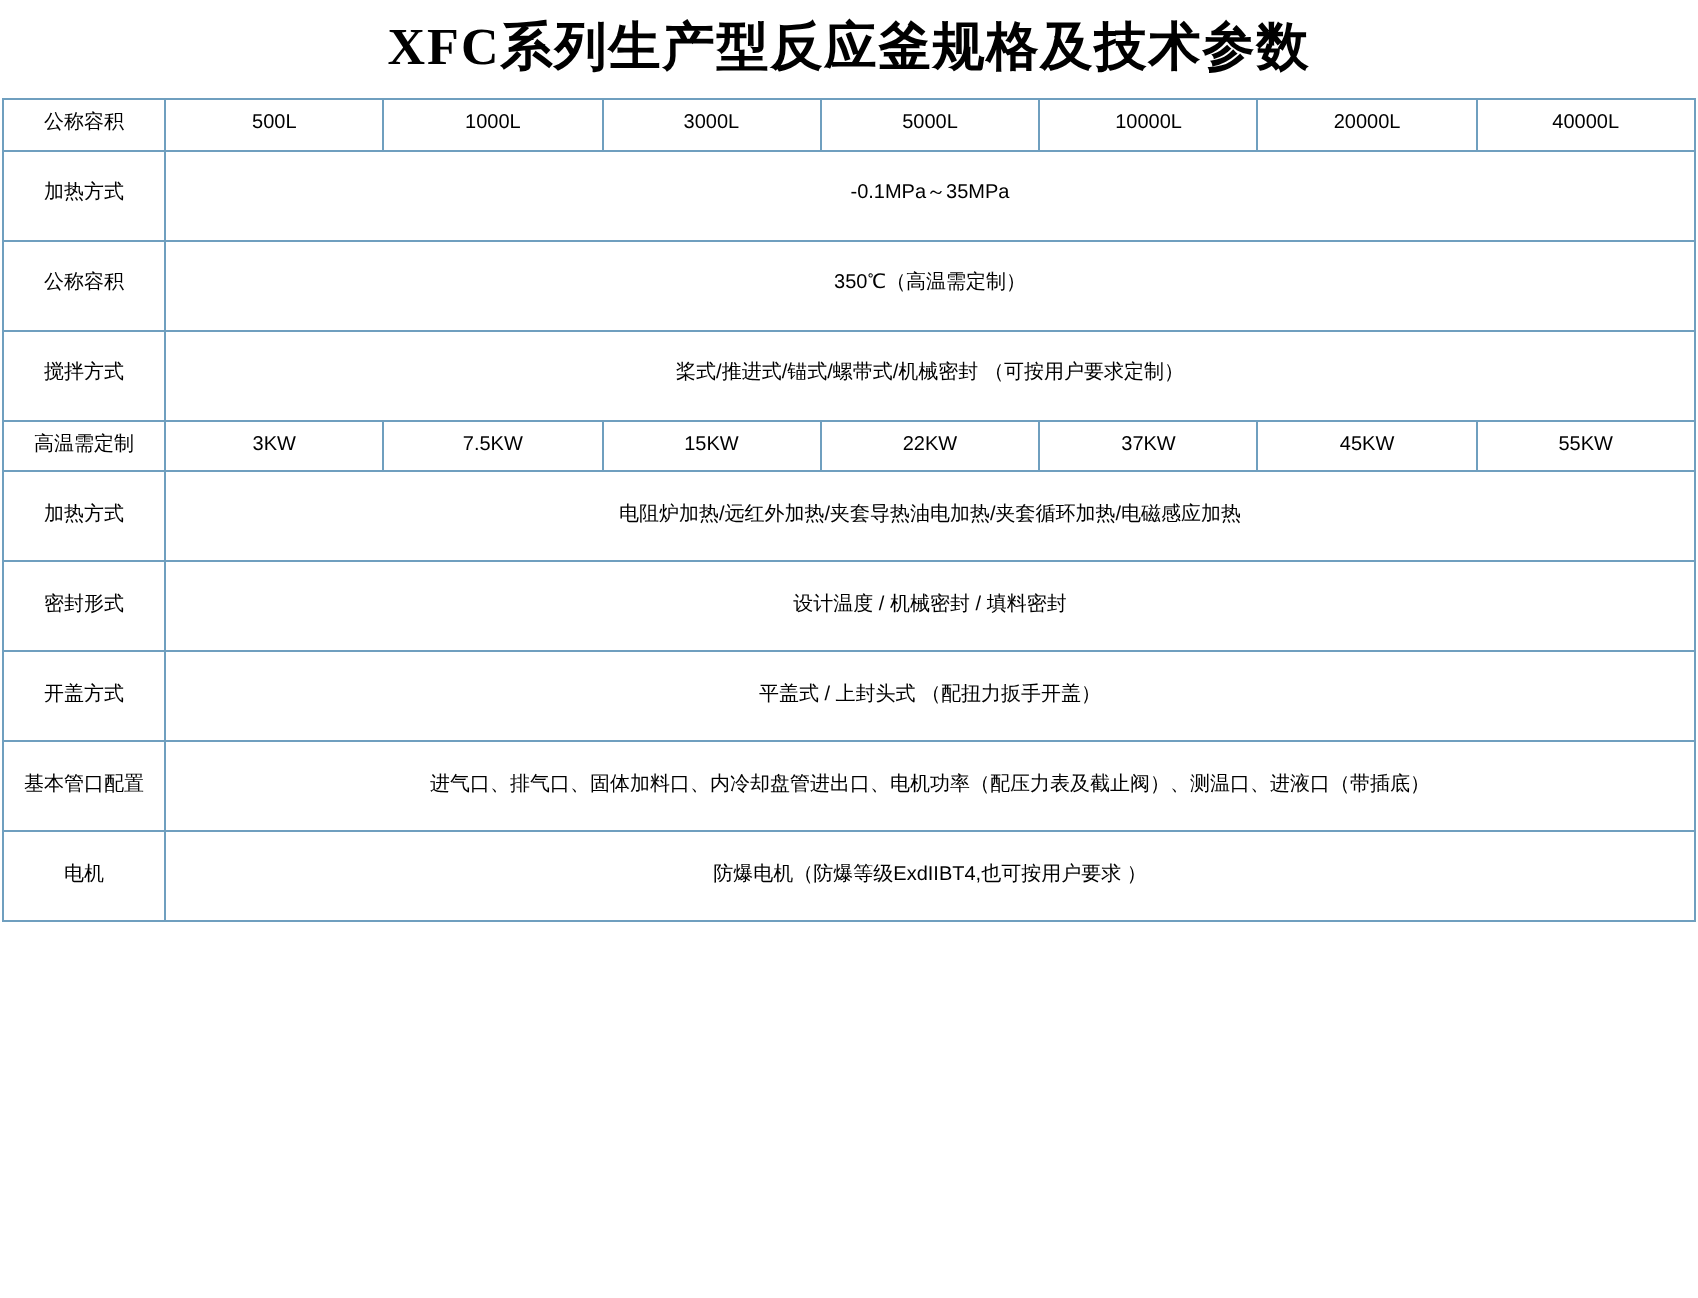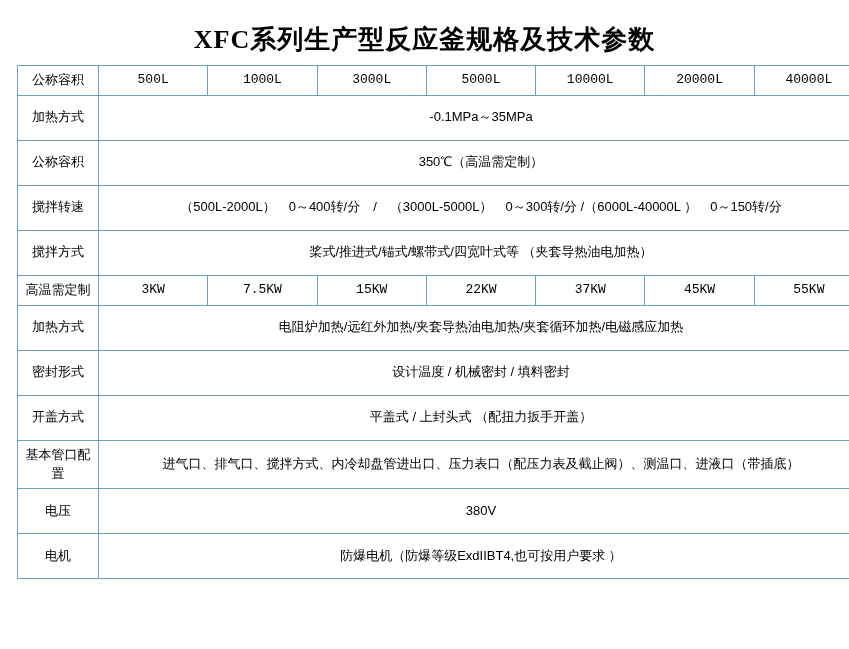--- a/index.html
+++ b/index.html
@@ -11,58 +11,57 @@
     width: 849px;
     height: 649px;
     font-family: "Liberation Sans", sans-serif;
     color: #000000;
     overflow: hidden;
   }
   .sheet {
     width: 849px;
     height: 649px;
     box-sizing: border-box;
-    padding: 16px;
+    padding: 0;
     position: relative;
   }
   .title {
     text-align: center;
     font-family: "Liberation Serif", serif;
     font-weight: bold;
     font-size: 26px;
     letter-spacing: 1px;
     padding: 6px 0 8px 0;
     color: #000;
   }
   table.spec {
     border-collapse: collapse;
     width: 847px;
     margin: 0 1px;
     table-layout: fixed;
   }
   table.spec td {
     border: 1px solid #6f9fbf;
-    font-size: 13px;
+    font-size: 10px;
     text-align: center;
     vertical-align: middle;
     padding: 5px 4px;
     line-height: 1.45;
     background: #ffffff;
     word-break: break-all;
   }
   td.label {
     background: #dff0f7;
     width: 72px;
     font-size: 13.5px;
     white-space: normal;
     padding: 5px 2px;
   }
   td.cellband {
     background: #dff0f7;
-    font-family: Liberation Mono, monospace;
   }
   .row-tall td {
     height: 34px;
   }
 </style>
 </head>
 <body>
 
 <div class="sheet">
   <div class="title">XFC系列生产型反应釜规格及技术参数</div>
@@ -80,26 +79,22 @@
         </tr>
         <tr class="row-tall">
           <td class="label">加热方式</td>
           <td colspan="7">-0.1MPa～35MPa</td>
         </tr>
         <tr class="row-tall">
           <td class="label">公称容积</td>
           <td colspan="7">350℃（高温需定制）</td>
         </tr>
         <tr class="row-tall">
-          <td class="label">搅拌转速</td>
-          <td colspan="7">（500L-2000L）　0～400转/分　/　（3000L-5000L）　0～300转/分 /（6000L-40000L ）　0～150转/分</td>
-        </tr>
-        <tr class="row-tall">
           <td class="label">搅拌方式</td>
-          <td colspan="7">桨式/推进式/锚式/螺带式/四宽叶式等 （夹套导热油电加热）</td>
+          <td colspan="7">桨式/推进式/锚式/螺带式/机械密封 （可按用户要求定制）</td>
         </tr>
         <tr>
           <td class="label">高温需定制</td>
           <td class="cellband">3KW</td>
           <td class="cellband">7.5KW</td>
           <td class="cellband">15KW</td>
           <td class="cellband">22KW</td>
           <td class="cellband">37KW</td>
           <td class="cellband">45KW</td>
           <td class="cellband">55KW</td>
@@ -111,25 +106,21 @@
         <tr class="row-tall">
           <td class="label">密封形式</td>
           <td colspan="7">设计温度 / 机械密封 / 填料密封</td>
         </tr>
         <tr class="row-tall">
           <td class="label">开盖方式</td>
           <td colspan="7">平盖式 / 上封头式 （配扭力扳手开盖）</td>
         </tr>
         <tr class="row-tall">
           <td class="label">基本管口配置</td>
-          <td colspan="7">进气口、排气口、搅拌方式、内冷却盘管进出口、压力表口（配压力表及截止阀）、测温口、进液口（带插底）</td>
-        </tr>
-        <tr class="row-tall">
-          <td class="label">电压</td>
-          <td colspan="7">380V</td>
+          <td colspan="7">进气口、排气口、固体加料口、内冷却盘管进出口、电机功率（配压力表及截止阀）、测温口、进液口（带插底）</td>
         </tr>
         <tr class="row-tall">
           <td class="label">电机</td>
           <td colspan="7">防爆电机（防爆等级ExdIIBT4,也可按用户要求 ）</td>
         </tr>
       </tbody>
   </table>
 </div>
 
 </body></html>

